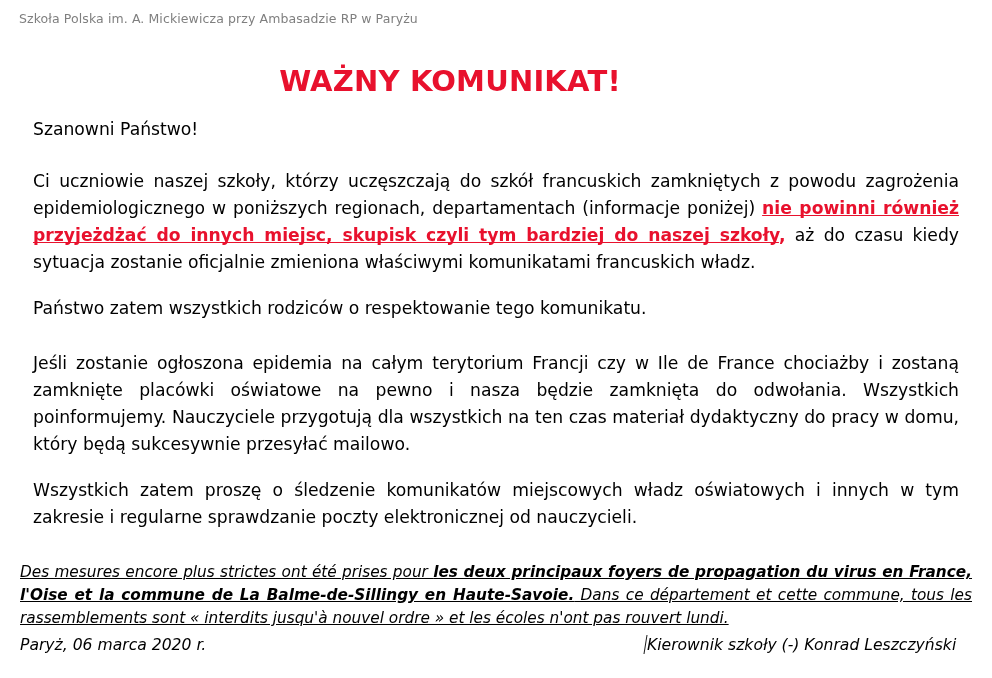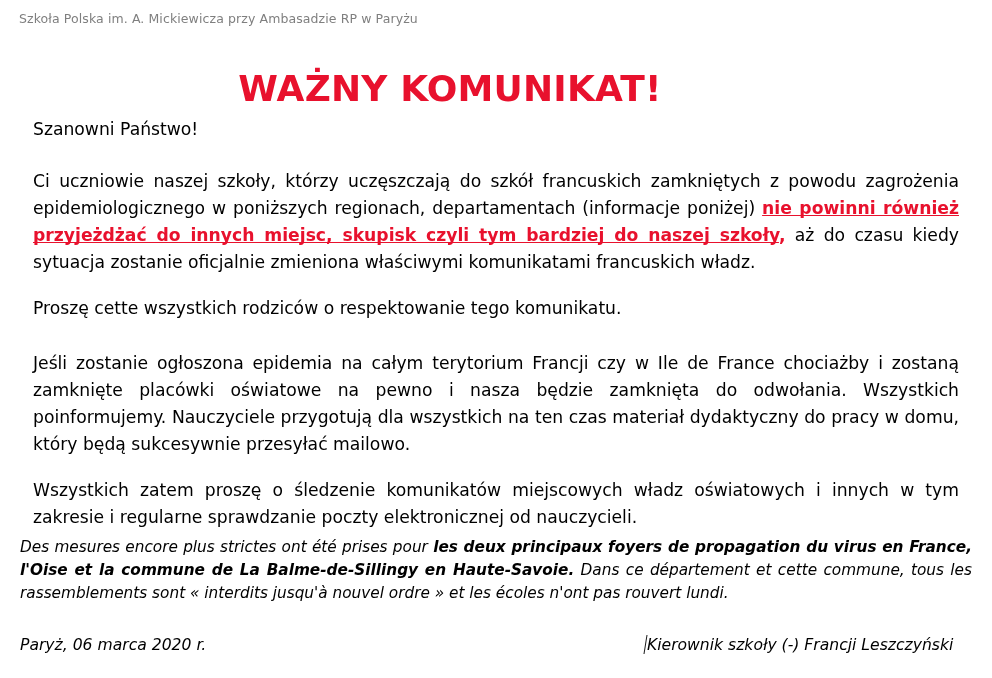--- a/index.html
+++ b/index.html
@@ -33,23 +33,23 @@
     color: #7f7f7f;
     letter-spacing: 0.1px;
     white-space: nowrap;
   }
 
   
   .doc-title {
     position: absolute;
     left: 0;
     right: 0;
-    top: 72px;
+    top: 64px;
     text-align: center;
-    font-size: 36px;
+    font-size: 29px;
     line-height: 34px;
     font-weight: bold;
     color: #e8112d;
     letter-spacing: 0.2px;
   }
 
   
   .body-col {
     position: absolute;
     left: 20px;
@@ -78,21 +78,22 @@
     text-decoration: underline;
     text-decoration-skip-ink: none;
   }
   .hl-tail {
     color: #e8112d;
     font-weight: bold;
   }
 
   
   .p-french {
-    top: 536px;
+    top: 561px;
+    text-decoration: underline;
   }
   p.french {
     margin: 0;
     font-size: 15.3px;
     line-height: 23px;
     font-style: italic;
     text-align: justify;
     text-justify: inter-word;
     color: #000000;
   }
@@ -146,35 +147,35 @@
 
   <div class="body-col p-salutation">
     <p class="para nojust">Szanowni Państwo!</p>
   </div>
 
   <div class="body-col p-main">
     <p class="para"><span>Ci uczniowie naszej szkoły, którzy uczęszczają do szkół francuskich zamkniętych z powodu zagrożenia epidemiologicznego w poniższych regionach, departamentach  (informacje poniżej) </span><span class="hl">nie powinni również przyjeżdżać do innych miejsc, skupisk czyli tym bardziej do naszej szkoły</span><span class="hl-tail">,</span><span> aż do czasu kiedy sytuacja zostanie oficjalnie zmieniona właściwymi komunikatami francuskich władz.</span></p>
   </div>
 
   <div class="body-col p-request">
-    <p class="para nojust">Proszę cette wszystkich rodziców o respektowanie tego komunikatu.</p>
+    <p class="para nojust">Państwo zatem wszystkich rodziców o respektowanie tego komunikatu.</p>
   </div>
 
   <div class="body-col p-epidemic">
     <p class="para">Jeśli zostanie ogłoszona epidemia na całym terytorium Francji  czy w Ile de France chociażby i zostaną zamknięte placówki oświatowe na pewno i nasza będzie zamknięta do odwołania. Wszystkich poinformujemy.  Nauczyciele przygotują dla wszystkich na ten czas materiał dydaktyczny do pracy w domu, który będą sukcesywnie przesyłać  mailowo.</p>
   </div>
 
   <div class="body-col p-follow">
     <p class="para">Wszystkich zatem proszę o śledzenie komunikatów miejscowych władz oświatowych i innych w tym zakresie i regularne sprawdzanie poczty elektronicznej od nauczycieli.</p>
   </div>
 
   <div class="body-col p-french">
     <p class="french"><span>Des mesures encore plus strictes ont été prises pour </span><b>les deux principaux foyers de propagation du virus en France, l'Oise et la commune de La Balme-de-Sillingy en Haute-Savoie.</b><span> Dans ce département et cette commune, tous les rassemblements sont « interdits jusqu'à nouvel ordre » et les écoles n'ont pas rouvert lundi.</span></p>
   </div>
 
   <div class="footer">
     <div class="footer-row">
       <span class="footer-left">Paryż, 06 marca 2020 r.</span>
-      <span class="footer-right"><span class="caret"></span><span>Kierownik szkoły  (-) Francji Leszczyński</span></span>
+      <span class="footer-right"><span class="caret"></span><span>Kierownik szkoły  (-) Konrad Leszczyński</span></span>
     </div>
   </div>
 
 </div>
 
 </body></html>

